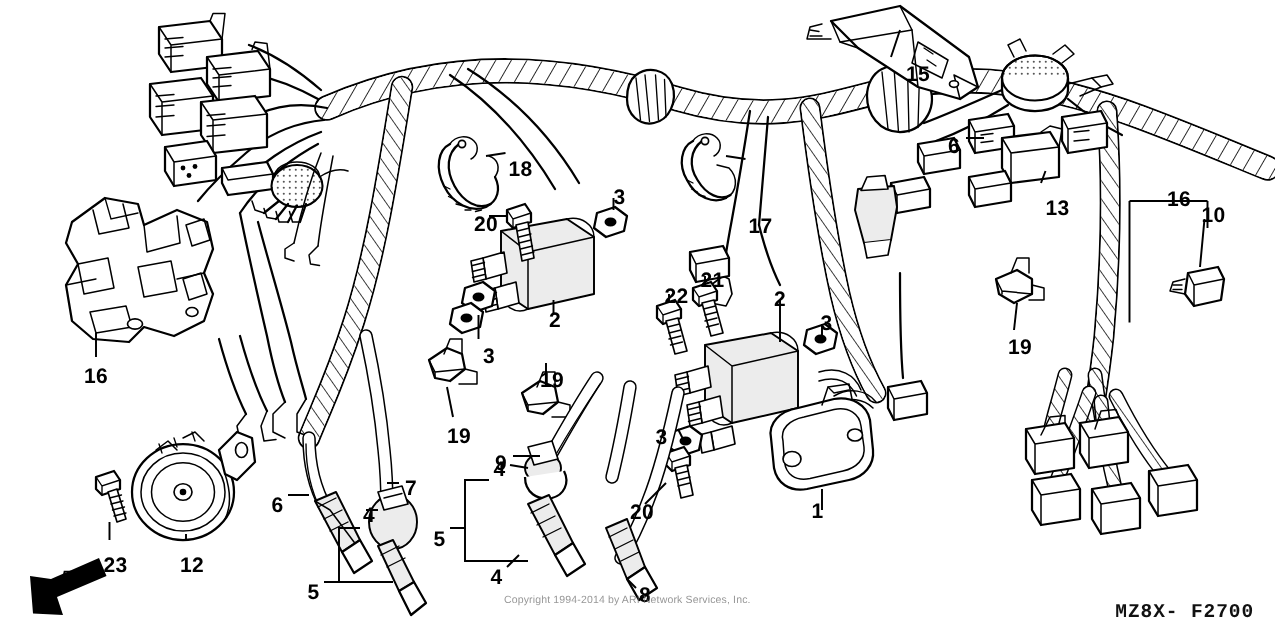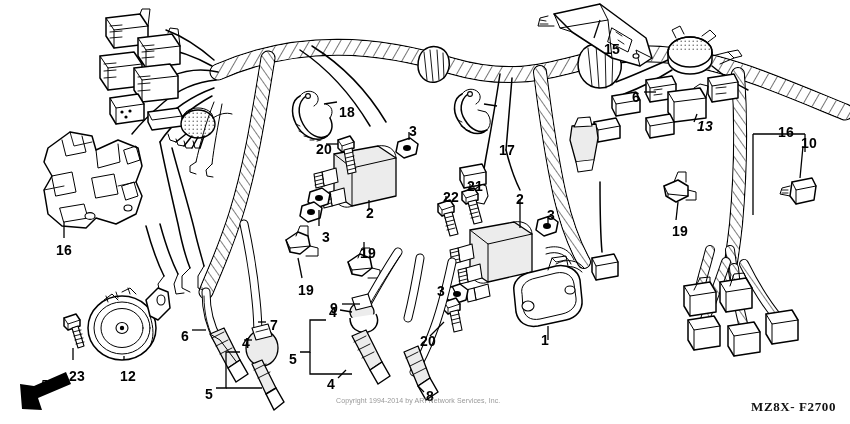--- a/index.html
+++ b/index.html
@@ -29,21 +29,21 @@
     font-size: 14px;
     color: #000000;
     line-height: 1;
     white-space: nowrap;
     letter-spacing: 0.2px;
   }
   #part-number-label {
     position: absolute;
     right: 14px;
     bottom: 9px;
-    font-family: Liberation Serif, serif;
+    font-family: Liberation Mono, monospace;
     font-size: 13px;
     font-weight: bold;
     letter-spacing: 0.6px;
     color: #111111;
     white-space: nowrap;
     padding-left: 16px;
   }
   #copyright-watermark {
     position: absolute;
     left: 336px;
@@ -629,21 +629,21 @@
       <div class="callout" style="left: 329px; top: 305px;">4</div>
       <div class="callout" style="left: 205px; top: 387px;">5</div>
       <div class="callout" style="left: 289px; top: 352px;">5</div>
       <div class="callout" style="left: 181px; top: 329px;">6</div>
       <div class="callout" style="left: 270px; top: 318px;">7</div>
       <div class="callout" style="left: 426px; top: 389px;">8</div>
       <div class="callout" style="left: 330px; top: 301px;">9</div>
       <div class="callout" style="left: 801px; top: 136px;">10</div>
       <div class="callout" style="left: 778px; top: 125px;">16</div>
       <div class="callout" style="left: 120px; top: 369px;">12</div>
-      <div class="callout" style="left: 697px; top: 119px; font-style: italic;">13</div>
+      <div class="callout" style="left: 697px; top: 131px;">13</div>
       <div class="callout" style="left: 632px; top: 90px;">6</div>
       <div class="callout" style="left: 604px; top: 42px;">15</div>
       <div class="callout" style="left: 56px; top: 243px;">16</div>
       <div class="callout" style="left: 499px; top: 111px; margin-top: 32px;">17</div>
       <div class="callout" style="left: 339px; top: 105px;">18</div>
       <div class="callout" style="left: 298px; top: 283px;">19</div>
       <div class="callout" style="left: 360px; top: 246px;">19</div>
       <div class="callout" style="left: 672px; top: 224px;">19</div>
       <div class="callout" style="left: 316px; top: 142px;">20</div>
       <div class="callout" style="left: 420px; top: 334px;">20</div>

